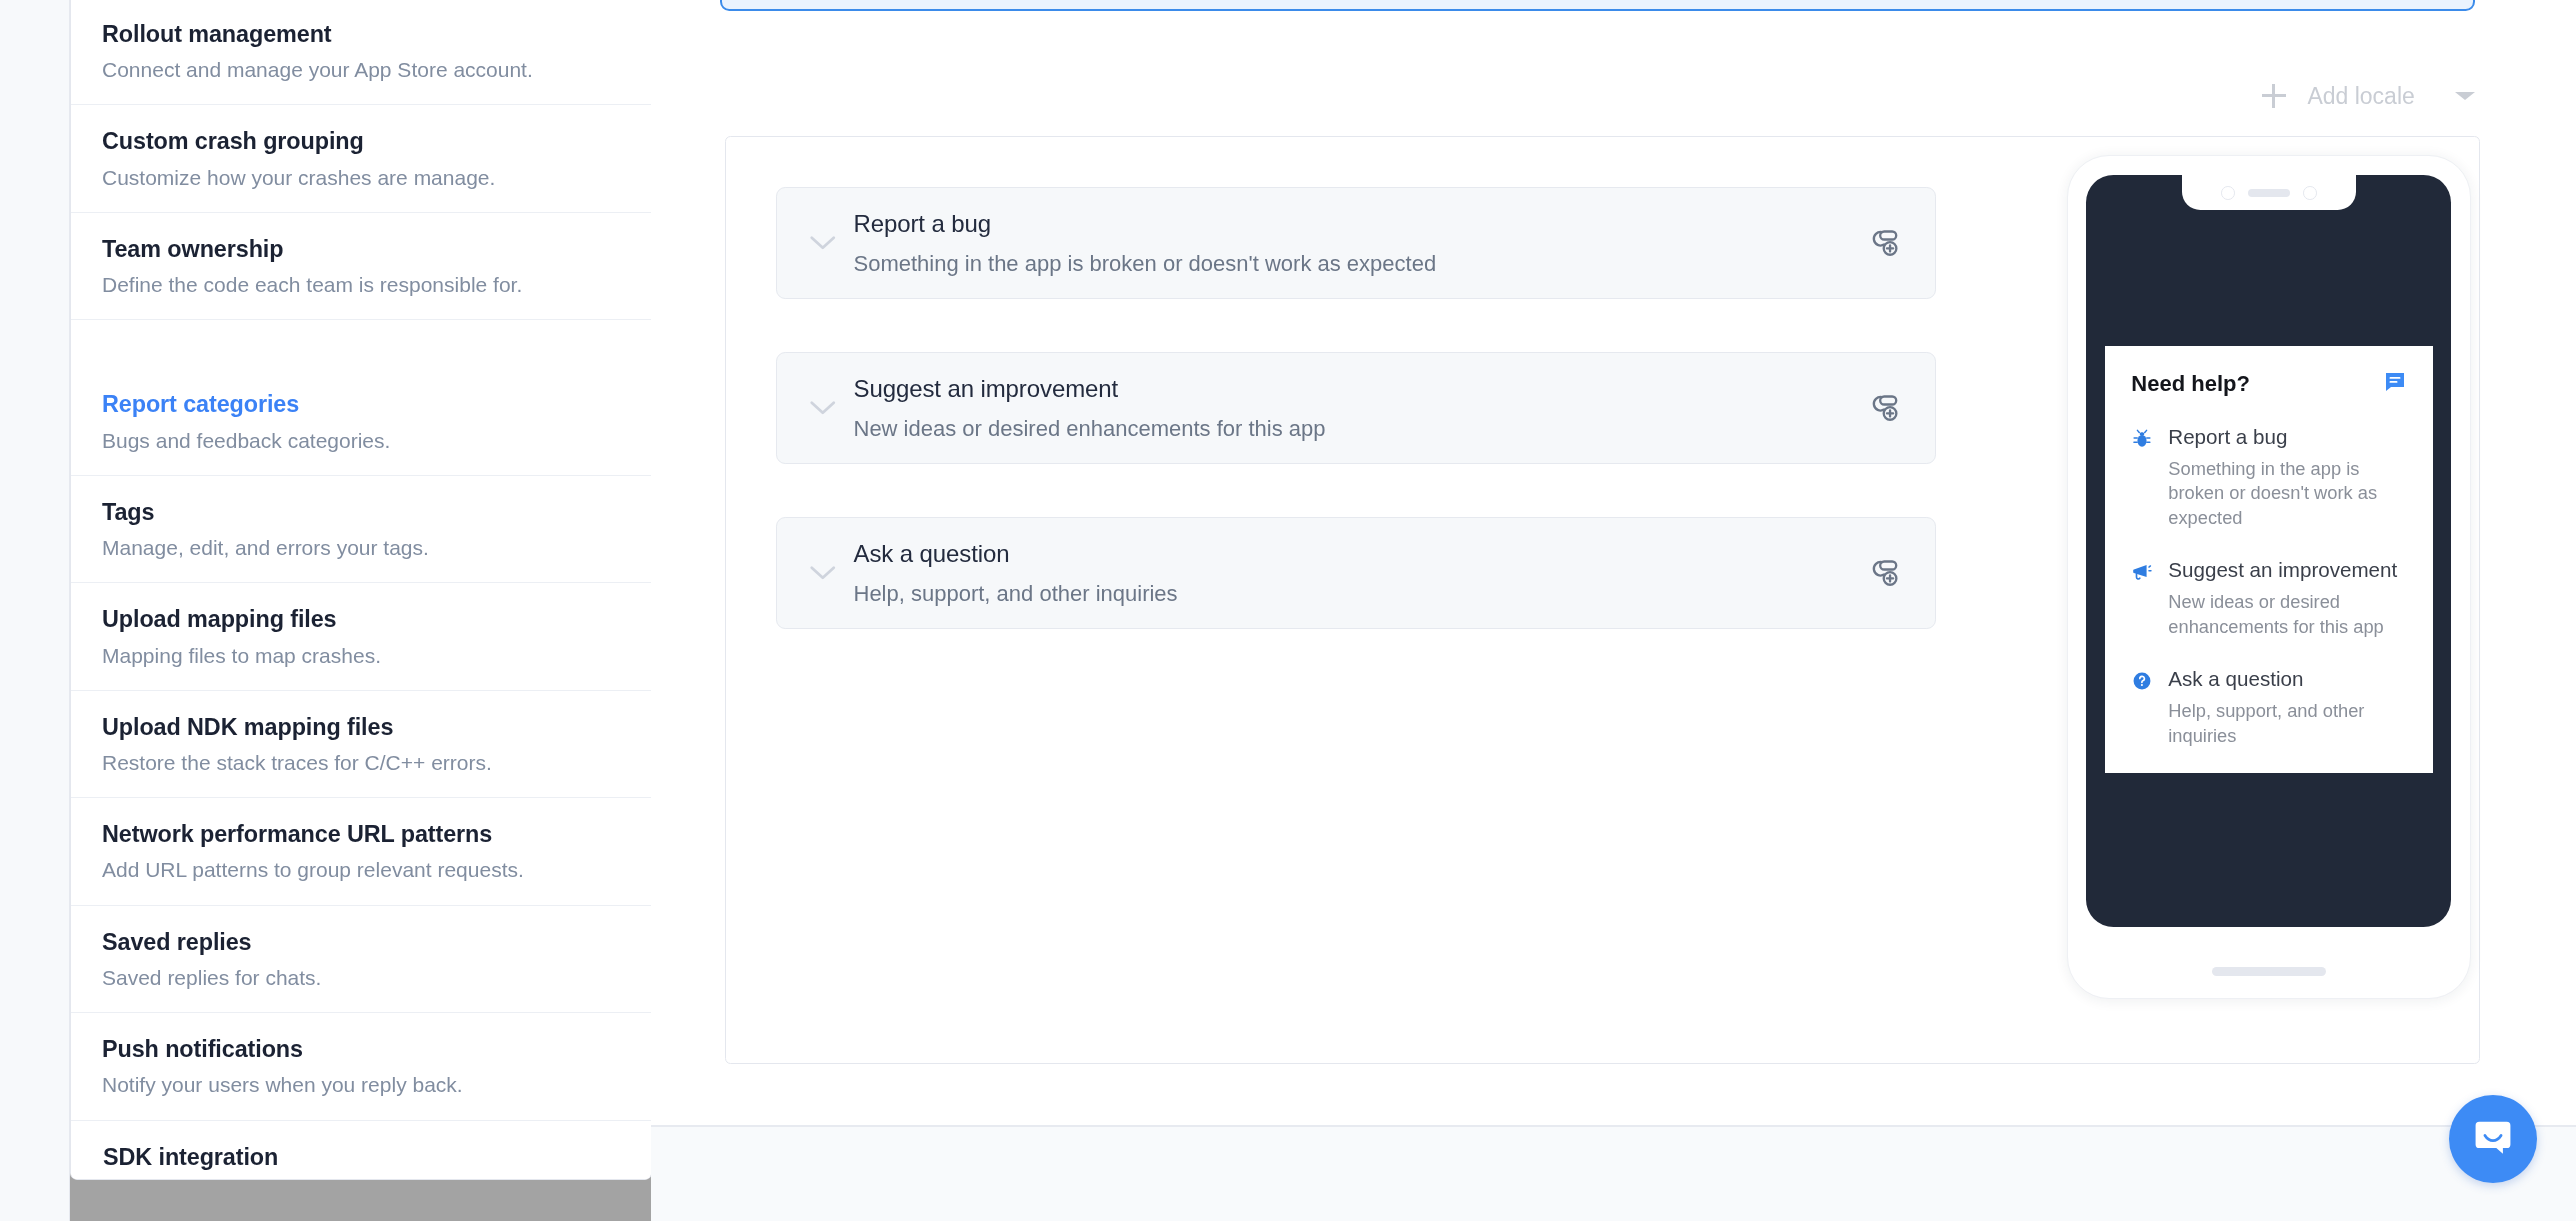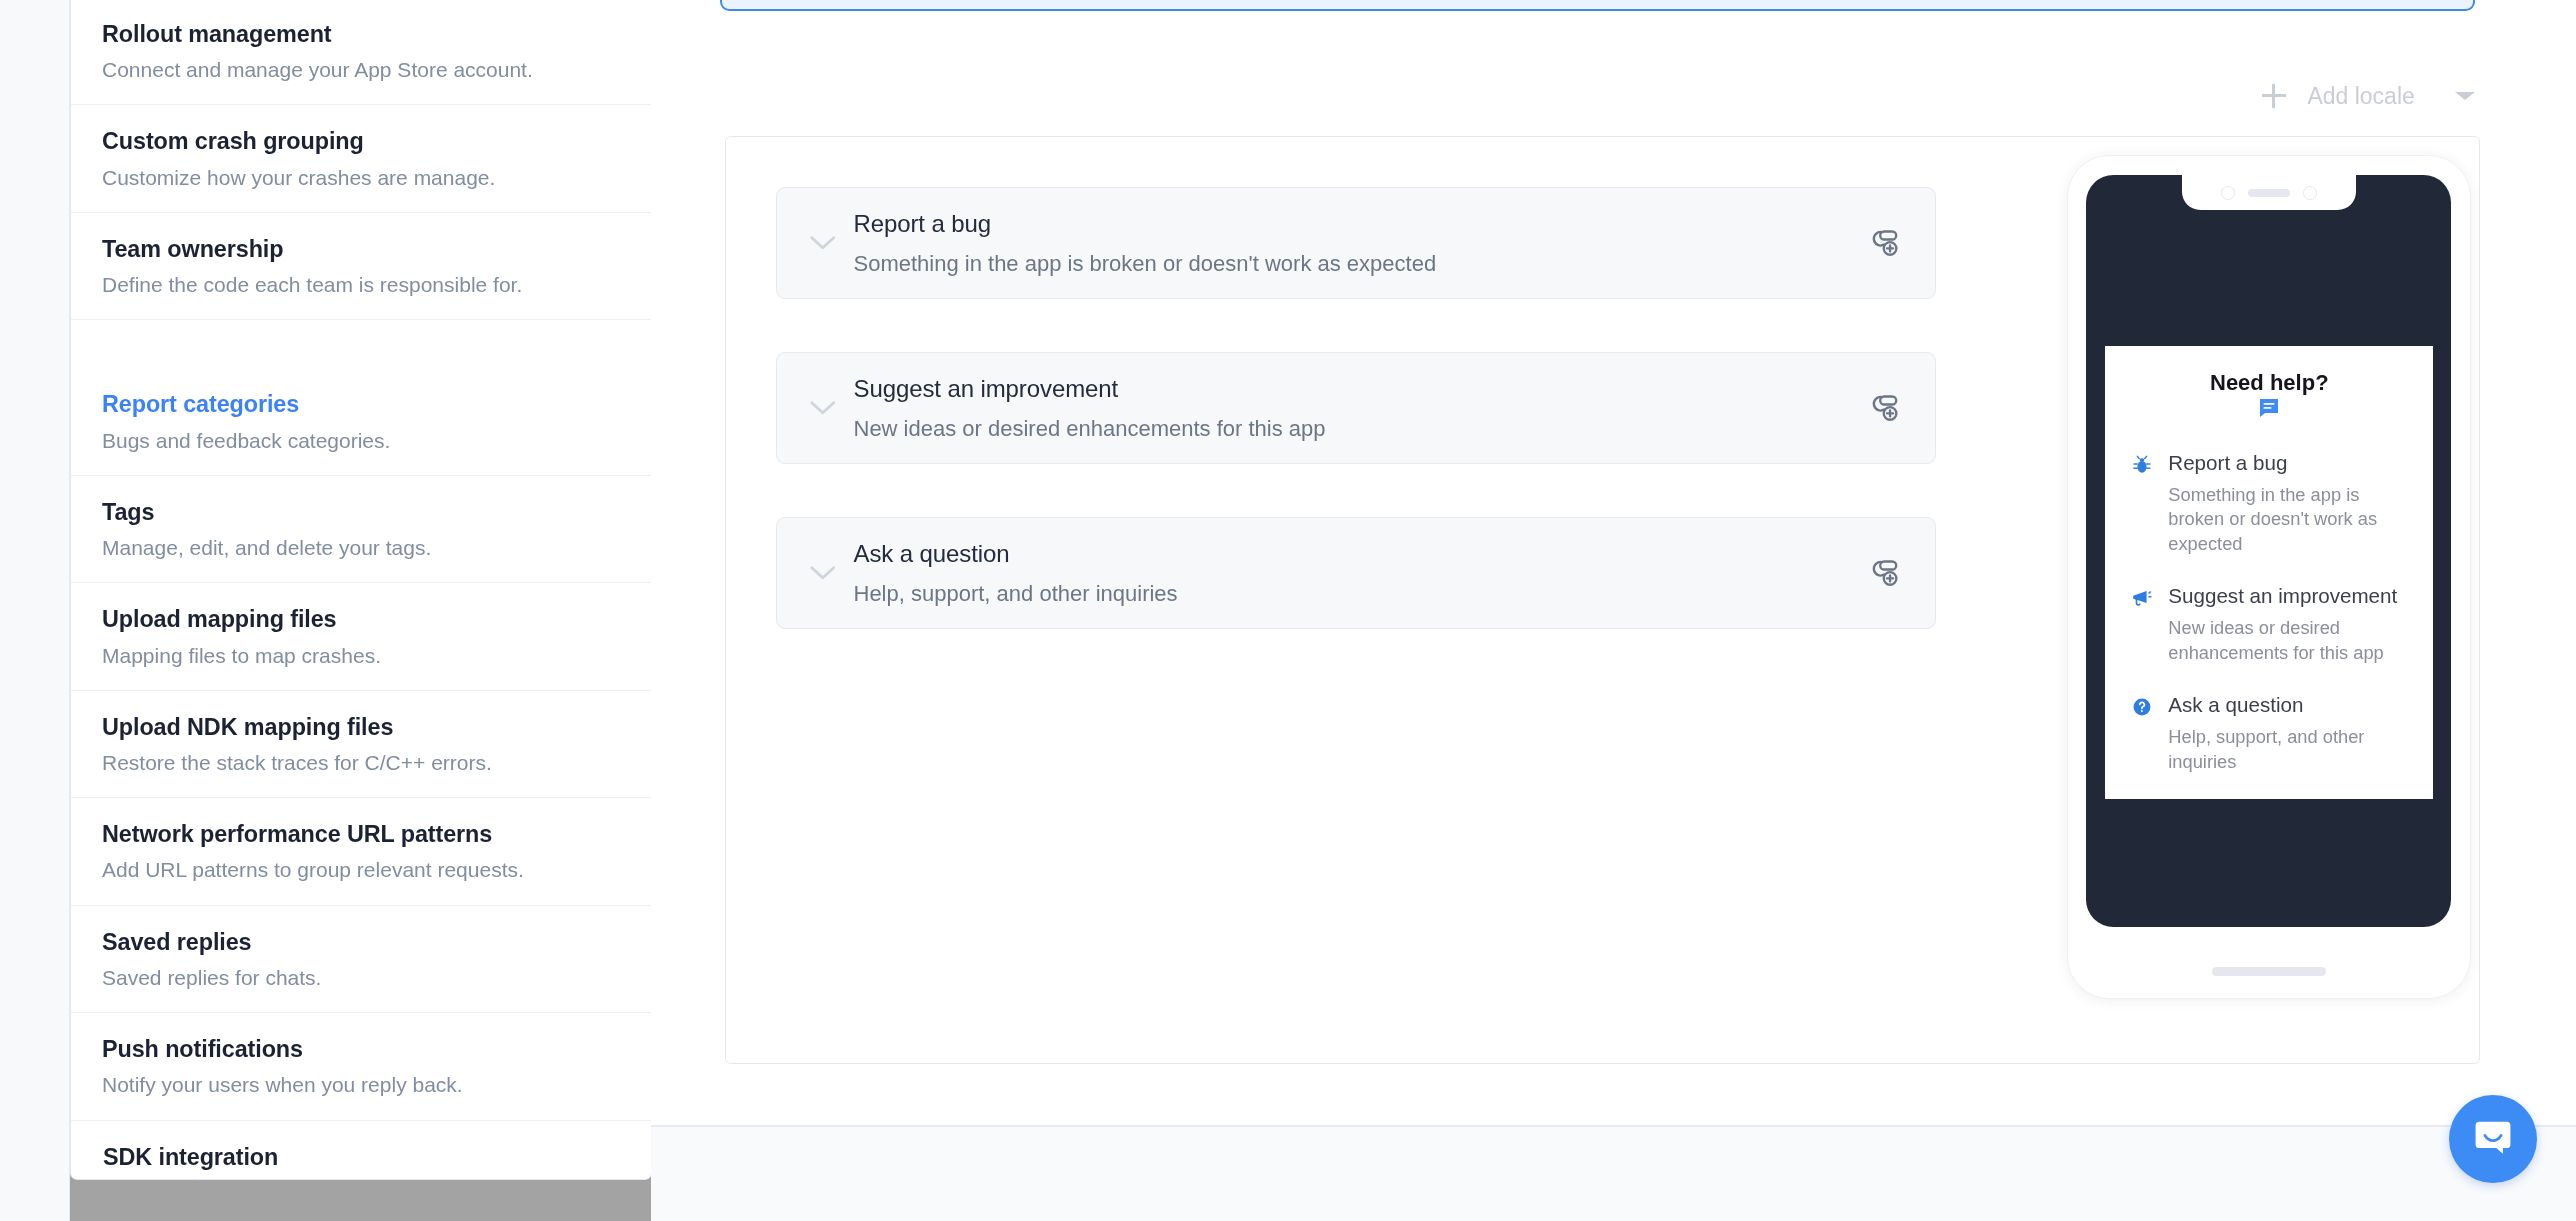--- a/index.html
+++ b/index.html
@@ -145,21 +145,21 @@
     position: absolute; left: 50%; transform: translateX(-50%); bottom: 22px;
     width: 114px; height: 9.2px; background: #e4e7ee; border-radius: 5.5px;
   }
   .sheet {
     position: absolute; left: 19px; top: 171px;
     width: 328px;
     background: #ffffff;
     padding: 24px 26px 24px 26px;
   }
   .sheet-head {
-    display: flex; align-items: center; justify-content: space-between; flex-direction: column;
+    display: flex; align-items: center; justify-content: space-between;
   }
   .sheet-title { font-size: 22px; font-weight: bold; color: #14161c; }
   .sheet-row { margin-top: 27.5px; display: flex; gap: 13px; }
   .sheet-row .ico { flex: 0 0 24px; padding-top: 2.8px; }
   .sheet-row .txt { flex: 1 1 auto; }
   .sheet-row .r-title { font-size: 20.6px; color: #3a3f4a; line-height: 1.15; }
   .sheet-row .r-desc { font-size: 18.3px; color: #8a8f99; margin-top: 8.3px; line-height: 1.35; }
 
   
   .bottom-divider {
@@ -198,21 +198,21 @@
       <div class="settings-item">
         <div class="si-title">Team ownership</div>
         <div class="si-desc">Define the code each team is responsible for.</div>
       </div>
       <div class="settings-item active">
         <div class="si-title">Report categories</div>
         <div class="si-desc">Bugs and feedback categories.</div>
       </div>
       <div class="settings-item">
         <div class="si-title">Tags</div>
-        <div class="si-desc">Manage, edit, and delete your tags.</div>
+        <div class="si-desc">Manage, edit, and errors your tags.</div>
       </div>
       <div class="settings-item">
         <div class="si-title">Upload mapping files</div>
         <div class="si-desc">Mapping files to map crashes.</div>
       </div>
       <div class="settings-item">
         <div class="si-title">Upload NDK mapping files</div>
         <div class="si-desc">Restore the stack traces for C/C++ errors.</div>
       </div>
       <div class="settings-item">

